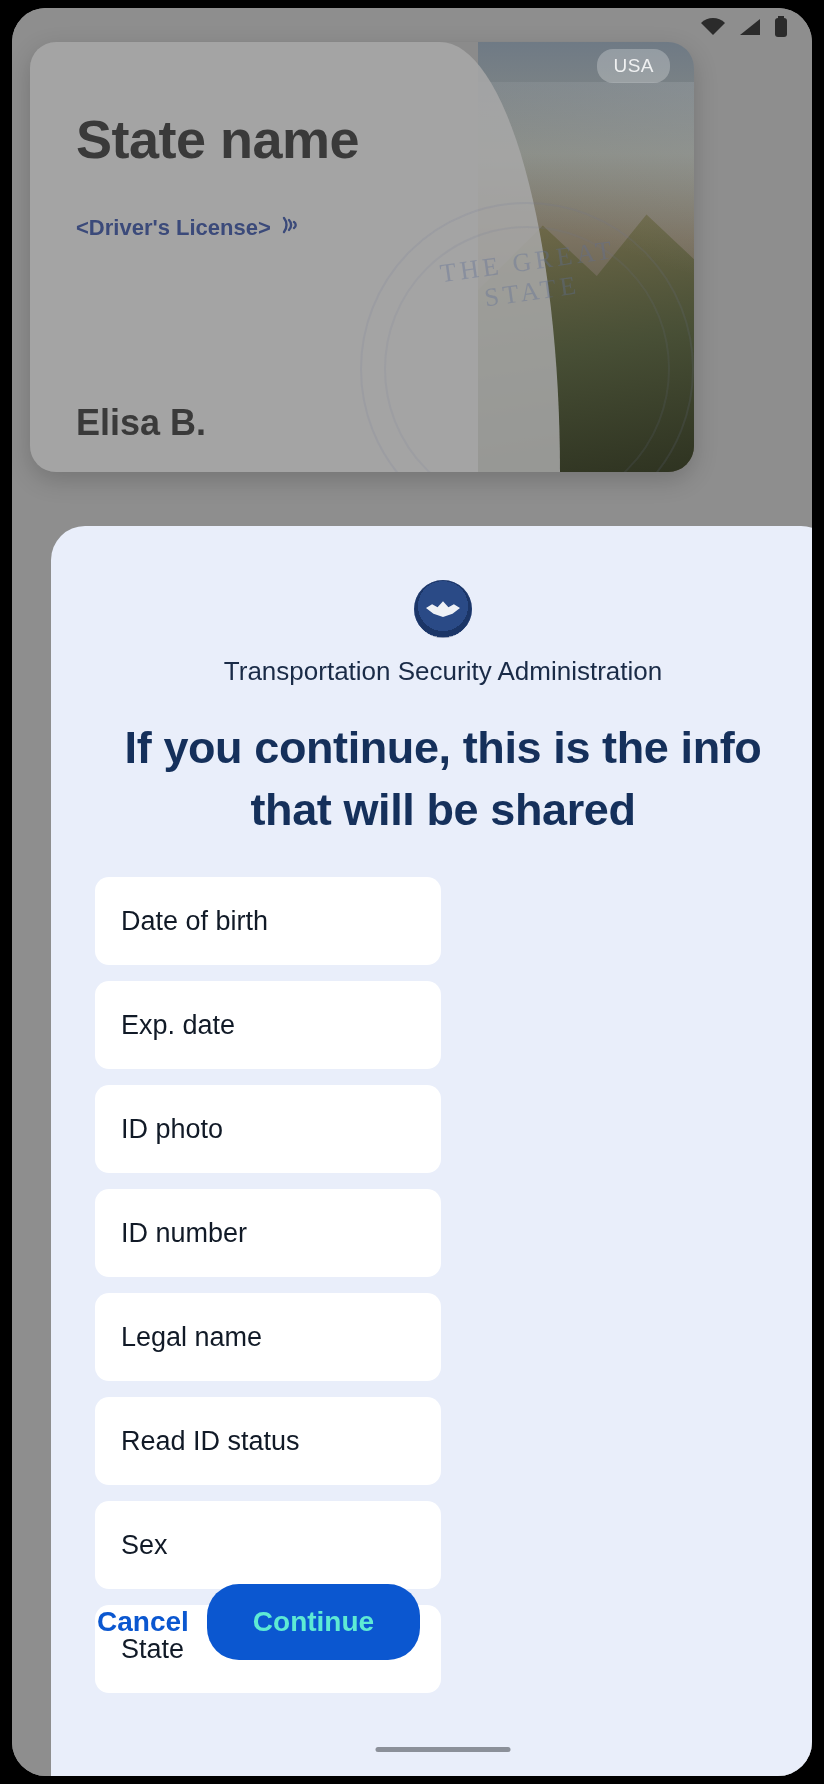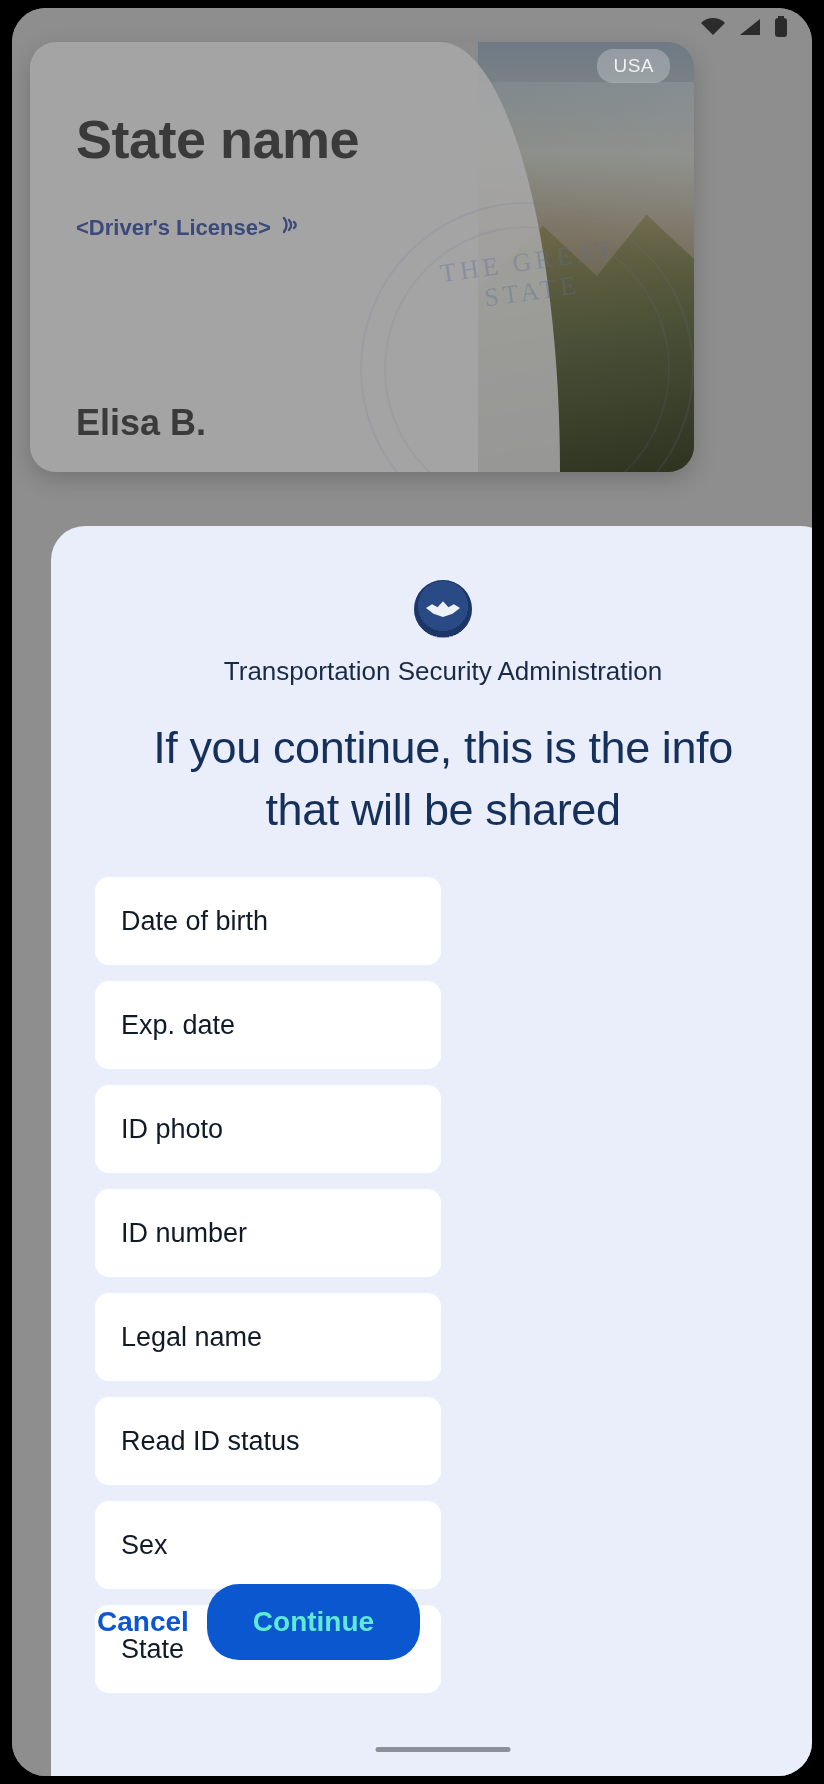--- a/index.html
+++ b/index.html
@@ -218,21 +218,21 @@
     font-size: 26px;
     color: #1a2b47;
   }
   .sheet-title {
     margin: 30px auto 0;
     max-width: 640px;
     text-align: center;
     font-size: 45px;
     line-height: 1.38;
     color: #15305b;
-    font-weight: 400;
+    font-weight: 700;
     letter-spacing: -0.4px;
   }
 
   .chip-grid {
     margin-top: 36px;
     display: flex;
     flex-wrap: wrap;
     gap: 16px 8px;
   }
   .chip {

